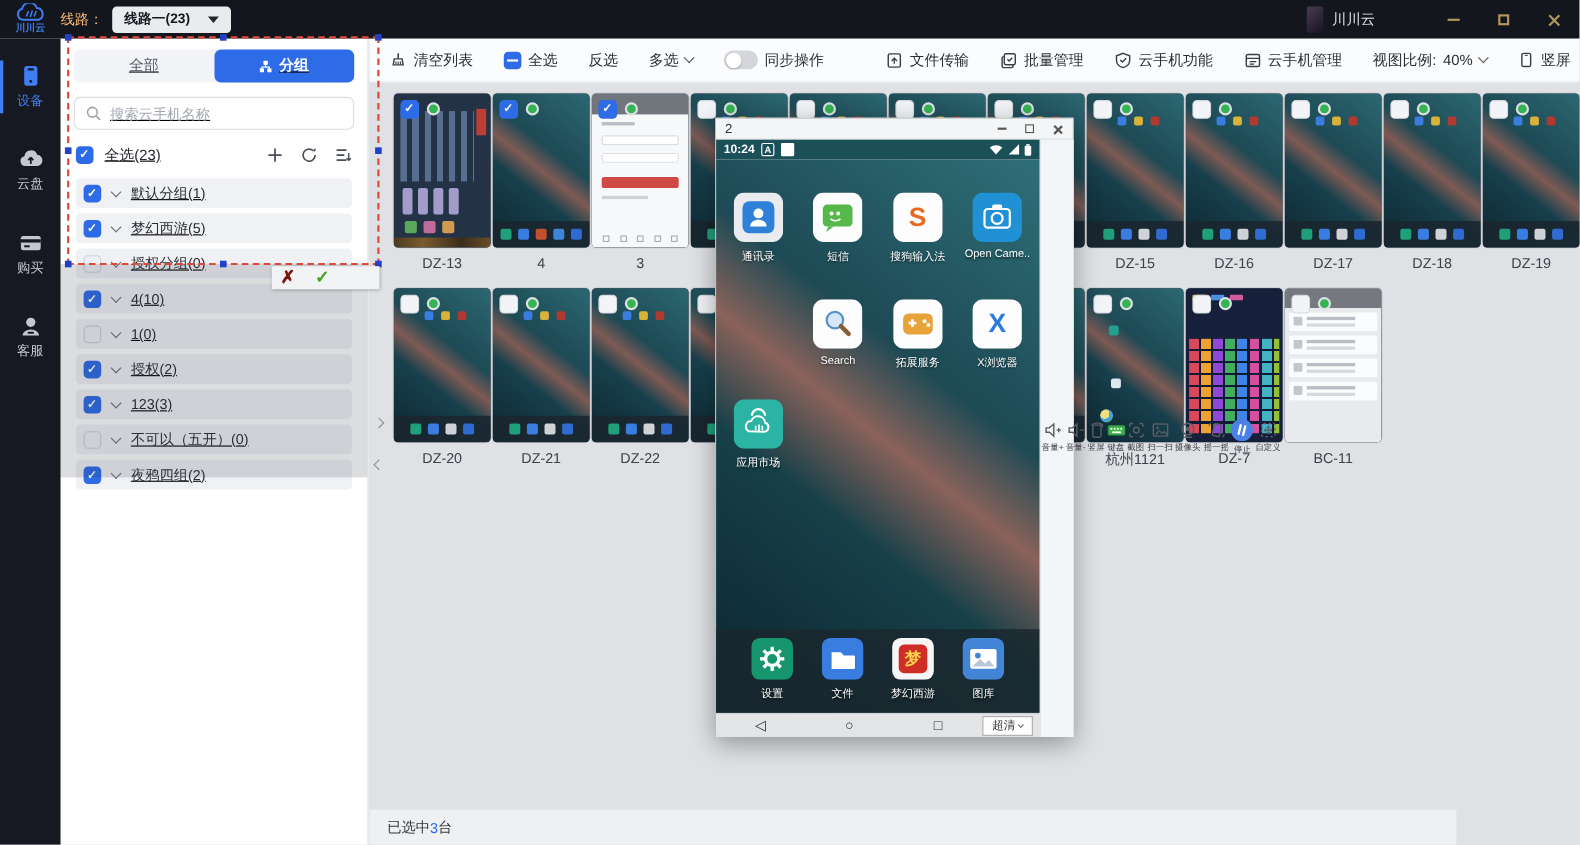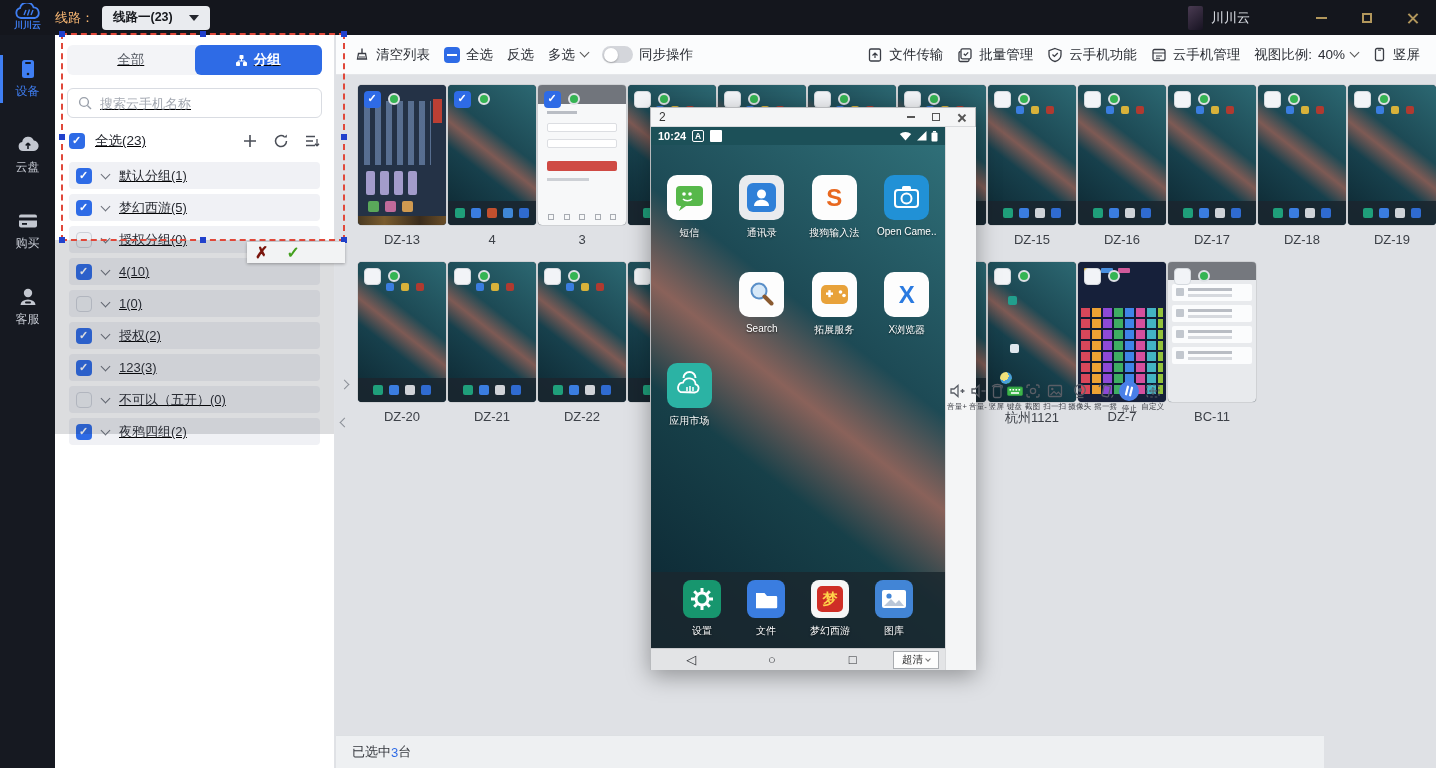--- a/index.html
+++ b/index.html
@@ -55,21 +55,21 @@
   .notice .red { color:#e15549; }
 
   
   .gut { position:absolute; left:337px; width:14px; height:26px; display:flex; align-items:center; justify-content:center; z-index:8; color:#8b8f97; cursor:pointer; }
   .gut i { width:7px; height:7px; border-top:1.8px solid currentColor; border-right:1.8px solid currentColor; display:block; }
   .gut.r i { transform:rotate(45deg); }
   .gut.l i { transform:rotate(-135deg); }
 
   
   .main { position:absolute; left:336px; top:35px; width:1100px; height:733px; background:#dfe1e5; }
-  .toolbar { height:40px; background:#fbfcfd; border-bottom:1px solid #e4e6e9; display:flex; align-items:center; padding:0 16px 0 18px; gap:14px; font-size:13.5px; color:#2b2e35; }
+  .toolbar { height:40px; background:#fbfcfd; border-bottom:1px solid #e4e6e9; display:flex; align-items:center; padding:0 16px 0 18px; gap:28px; font-size:13.5px; color:#2b2e35; }
   .titem { display:flex; align-items:center; gap:6px; cursor:pointer; white-space:nowrap; }
   .cb.ind { width:16px; height:16px; background:#2e6be6; border-radius:4px; }
   .cb.ind::after { content:""; position:absolute; left:3px; top:7px; width:10px; height:2px; background:#fff; }
   .chev-d { width:7px; height:7px; border-right:1.6px solid #555; border-bottom:1.6px solid #555; transform:rotate(45deg); display:inline-block; margin-top:-4px; }
   .toggle { width:31px; height:17px; border-radius:9px; background:#d4d6db; position:relative; flex:none; }
   .toggle::after { content:""; position:absolute; left:1.5px; top:1.5px; width:14px; height:14px; border-radius:50%; background:#fff; box-shadow:0 1px 2px rgba(0,0,0,.25); }
   .tspacer { flex:1; }
 
   .grid-row { position:absolute; left:22px; display:flex; gap:2px; }
   #grid-row1 { top:50px; } #grid-row2 { top:227px; }
@@ -880,40 +880,40 @@
                 <rect x="0.5" y="1.5" width="6" height="9" rx="1" fill="#fff"></rect>
               </svg>
             </span>
         </span>
       </div>
       <div class="pwall">
         <div class="prow prow1" id="prow1">
             <div class="pcell">
               <span class="picon">
                 <svg width="45" height="45" viewBox="0 0 45 45">
+                  <rect width="45" height="45" rx="10" fill="#e9ebee"></rect>
+                  <rect x="8" y="8" width="29" height="29" rx="6" fill="#2f80d8"></rect>
+                  <circle cx="22.5" cy="19" r="4.5" fill="#fff"></circle>
+                  <path d="M15 31c0-4.2 3.8-6.2 7.5-6.2s7.5 2 7.5 6.2z" fill="#fff"></path>
+                </svg>
+              </span>
+              <span class="plabel">通讯录</span>
+            </div>
+            <div class="pcell">
+              <span class="picon">
+                <svg width="45" height="45" viewBox="0 0 45 45">
                   <rect width="45" height="45" rx="10" fill="#fdfdfd"></rect>
                   <rect x="9" y="11" width="27" height="20" rx="4" fill="#57b84a"></rect>
                   <path d="M14 31l-2 5 7-5z" fill="#57b84a"></path>
                   <circle cx="17" cy="19" r="1.8" fill="#fff"></circle>
                   <circle cx="23" cy="19" r="1.8" fill="#fff"></circle>
                   <path d="M16 24c2 2.2 7 2.2 9 0" stroke="#fff" stroke-width="1.5" fill="none"></path>
                 </svg>
               </span>
               <span class="plabel">短信</span>
-            </div>
-            <div class="pcell">
-              <span class="picon">
-                <svg width="45" height="45" viewBox="0 0 45 45">
-                  <rect width="45" height="45" rx="10" fill="#e9ebee"></rect>
-                  <rect x="8" y="8" width="29" height="29" rx="6" fill="#2f80d8"></rect>
-                  <circle cx="22.5" cy="19" r="4.5" fill="#fff"></circle>
-                  <path d="M15 31c0-4.2 3.8-6.2 7.5-6.2s7.5 2 7.5 6.2z" fill="#fff"></path>
-                </svg>
-              </span>
-              <span class="plabel">通讯录</span>
             </div>
             <div class="pcell">
               <span class="picon">
                 <svg width="45" height="45" viewBox="0 0 45 45">
                   <rect width="45" height="45" rx="10" fill="#fdfdfd"></rect>
                 </svg>
                 <span class="agl" style="color:#e8681f">S</span>
               </span>
               <span class="plabel">搜狗输入法</span>
             </div>

